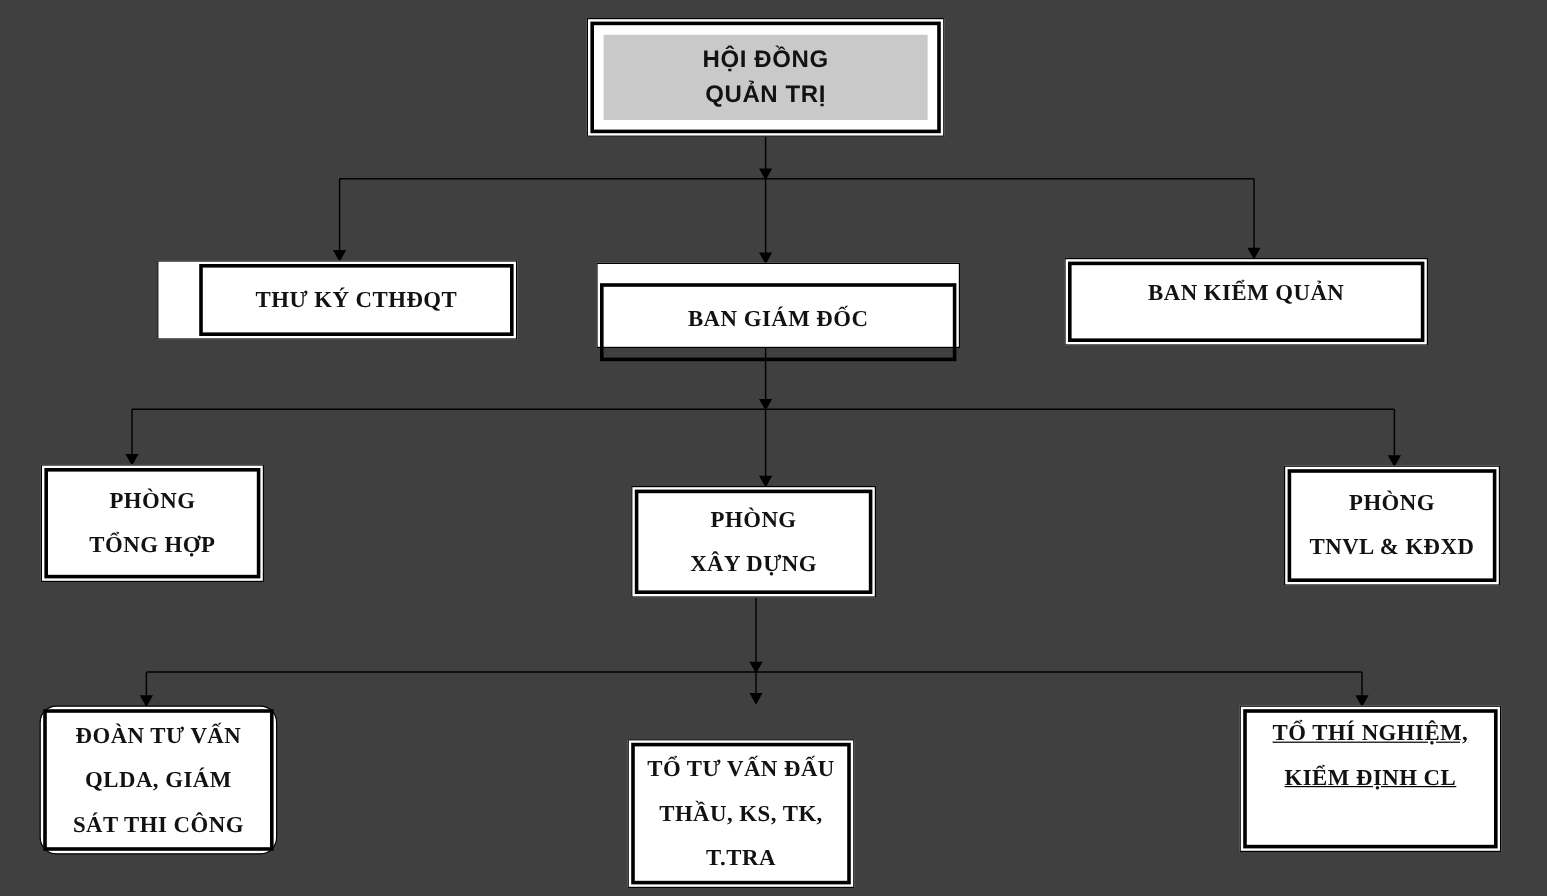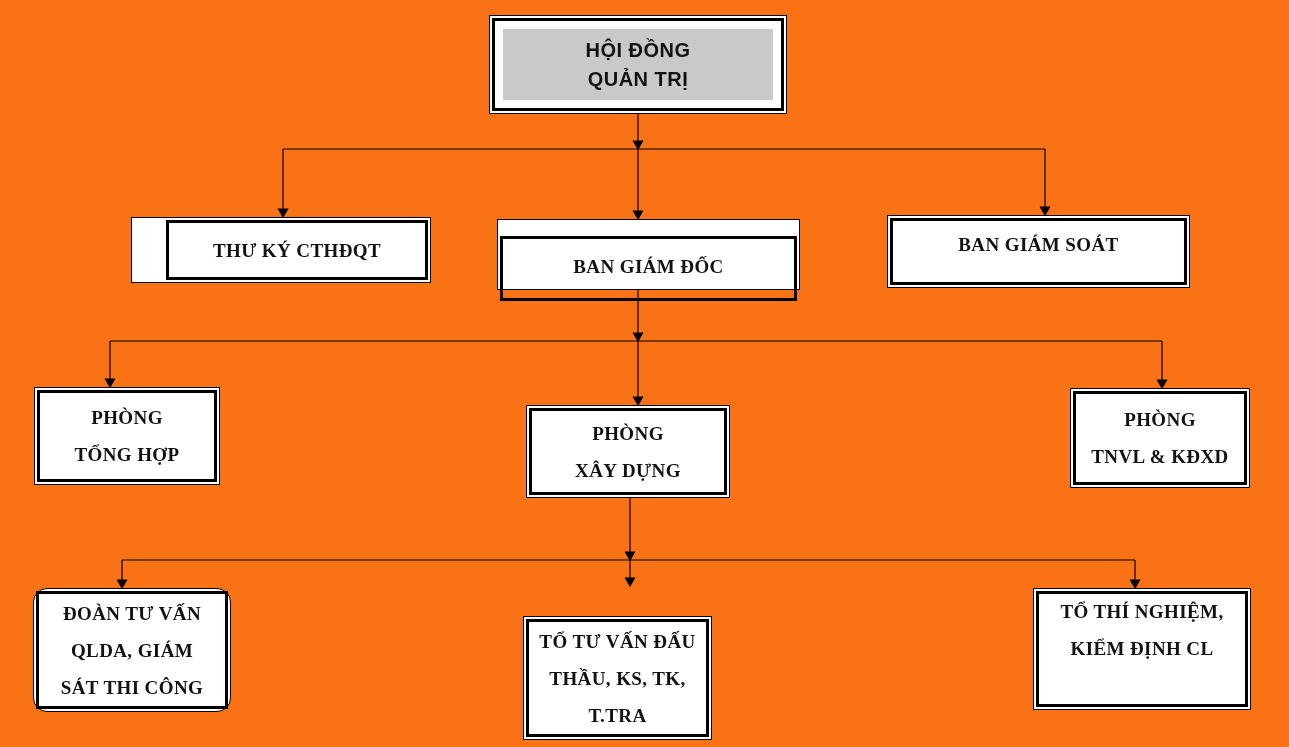--- a/index.html
+++ b/index.html
@@ -5,21 +5,21 @@
   html, body {
     margin: 0;
     padding: 0;
     background: #ffffff;
     font-family: "Liberation Serif", serif;
   }
   .canvas {
     position: relative;
     width: 1289px;
     height: 747px;
-    background: #f97316;
+    background: #404040;
     overflow: hidden;
   }
   .edges-svg {
     position: absolute;
     left: 0;
     top: 0;
     width: 1289px;
     height: 747px;
   }
   .node {
@@ -60,21 +60,21 @@
   .board-fill {
     width: 100%;
     height: 100%;
     display: flex;
     align-items: center;
     justify-content: center;
     text-align: center;
   }
   .pad-b-4  { padding-bottom: 4px; margin-top: 14px; }
   .pad-b-14 { padding-bottom: 14px; }
-  .pad-b-22 { padding-bottom: 38px; }
+  .pad-b-22 { padding-bottom: 38px; text-decoration: underline; }
 </style>
 </head>
 <body>
 
 <div class="canvas">
 
   <svg class="edges-svg" viewBox="0 0 1289 747" xmlns="http://www.w3.org/2000/svg">
     <g stroke="#000" stroke-width="1.2" fill="#000">
 
       <g>
@@ -149,21 +149,21 @@
   </div>
 
   <div class="node" style="left:497px; top:219px; width:303px; height:71px;">
     <div class="inner pad-b-4">
       <span class="label serif">BAN GIÁM ĐỐC</span>
     </div>
   </div>
 
   <div class="node" style="left:887px; top:215px; width:303px; height:73px;">
     <div class="inner pad-b-14">
-      <span class="label serif">BAN GIÁM SOÁT</span>
+      <span class="label serif">BAN KIỂM QUẢN</span>
     </div>
   </div>
 
   <div class="node" style="left:34px; top:387px; width:186px; height:98px;">
     <div class="inner">
       <span class="label serif">PHÒNG
 TỔNG HỢP</span>
     </div>
   </div>
 

